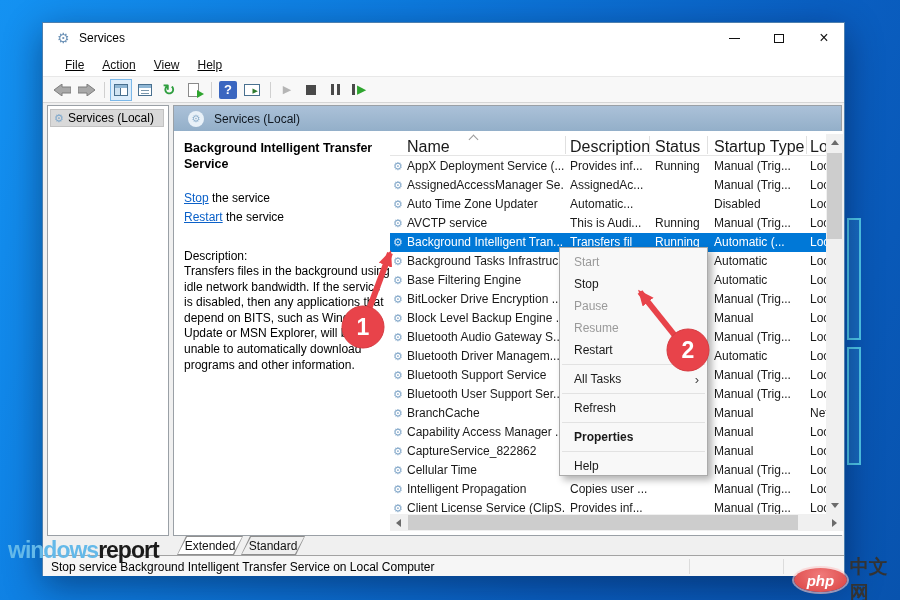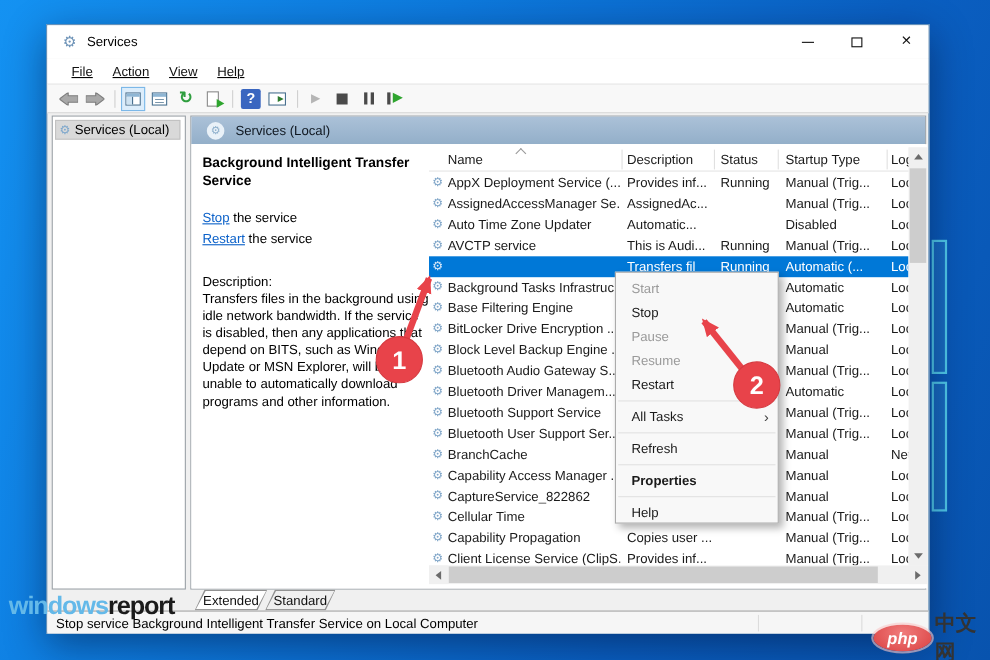--- a/index.html
+++ b/index.html
@@ -66,21 +66,21 @@
   #ext-title { position:absolute; left:10px; top:9px; width:206px; font-size:12.5px; font-weight:bold; color:#000; line-height:16px; }
   .svc-link-line { position:absolute; left:10px; font-size:12px; color:#000; }
   #link-line-1 { top:60px; } #link-line-2 { top:79px; }
   .svc-link-line a { color:#0b61c9; text-decoration:underline; }
   #desc-label { position:absolute; left:10px; top:118px; font-size:12px; color:#000; }
   #desc-text { position:absolute; left:10px; top:133px; width:207px; font-size:12px; color:#000; line-height:15.6px; }
 
   
   #list { position:absolute; left:216px; top:25px; width:453px; height:404px; background:#fff; }
   #col-header { position:absolute; left:0; top:3px; width:436px; height:22px; border-bottom:1px solid #e5e5e5; }
-  .colh { position:absolute; top:4px; font-size:12px; color:#1a1a1a; white-space:nowrap; }
+  .colh { position:absolute; top:4px; font-size:16px; color:#1a1a1a; white-space:nowrap; }
   .coldiv { position:absolute; top:2px; width:1px; height:18px; background:#e0e0e0; }
   #sort-asc { position:absolute; left:80px; top:0px; width:7px; height:7px; }
   #sort-asc:before { content:""; position:absolute; left:0; top:2px; width:6px; height:6px;
       border-left:1px solid #9a9a9a; border-top:1px solid #9a9a9a; transform:rotate(45deg); }
   #rows { position:absolute; left:0; top:26px; width:436px; height:357px; overflow:hidden; }
   .row { position:relative; height:19px; width:436px; }
   .row.selected { background:#0078d7; }
   .cell { position:absolute; top:2px; font-size:12px; color:#1a1a1a; white-space:nowrap; overflow:hidden; }
   .row.selected .cell { color:#fff; }
   .c-icon { left:3px; top:3px; font-size:11px; color:#82a7c9; line-height:13px; }
@@ -279,20 +279,21 @@
             <div class="row">
               <span class="cell c-icon">⚙</span>
               <span class="cell c-name">AVCTP service</span>
               <span class="cell c-desc">This is Audi...</span>
               <span class="cell c-status">Running</span>
               <span class="cell c-startup">Manual (Trig...</span>
               <span class="cell c-logon">Loca</span>
             </div>
             <div class="row selected">
               <span class="cell c-icon">⚙</span>
+              <span class="cell c-name">Background Intelligent Tran...</span>
               <span class="cell c-desc">Transfers fil</span>
               <span class="cell c-status">Running</span>
               <span class="cell c-startup">Automatic (...</span>
               <span class="cell c-logon">Loca</span>
             </div>
             <div class="row">
               <span class="cell c-icon">⚙</span>
               <span class="cell c-name">Background Tasks Infrastruc...</span>
               <span class="cell c-desc"></span>
               <span class="cell c-status"></span>
@@ -382,21 +383,21 @@
             <div class="row">
               <span class="cell c-icon">⚙</span>
               <span class="cell c-name">Cellular Time</span>
               <span class="cell c-desc"></span>
               <span class="cell c-status"></span>
               <span class="cell c-startup">Manual (Trig...</span>
               <span class="cell c-logon">Loca</span>
             </div>
             <div class="row">
               <span class="cell c-icon">⚙</span>
-              <span class="cell c-name">Capability Propagation</span>
+              <span class="cell c-name">Intelligent Propagation</span>
               <span class="cell c-desc">Copies user ...</span>
               <span class="cell c-status"></span>
               <span class="cell c-startup">Manual (Trig...</span>
               <span class="cell c-logon">Loca</span>
             </div>
             <div class="row">
               <span class="cell c-icon">⚙</span>
               <span class="cell c-name">Client License Service (ClipS...</span>
               <span class="cell c-desc">Provides inf...</span>
               <span class="cell c-status"></span>

